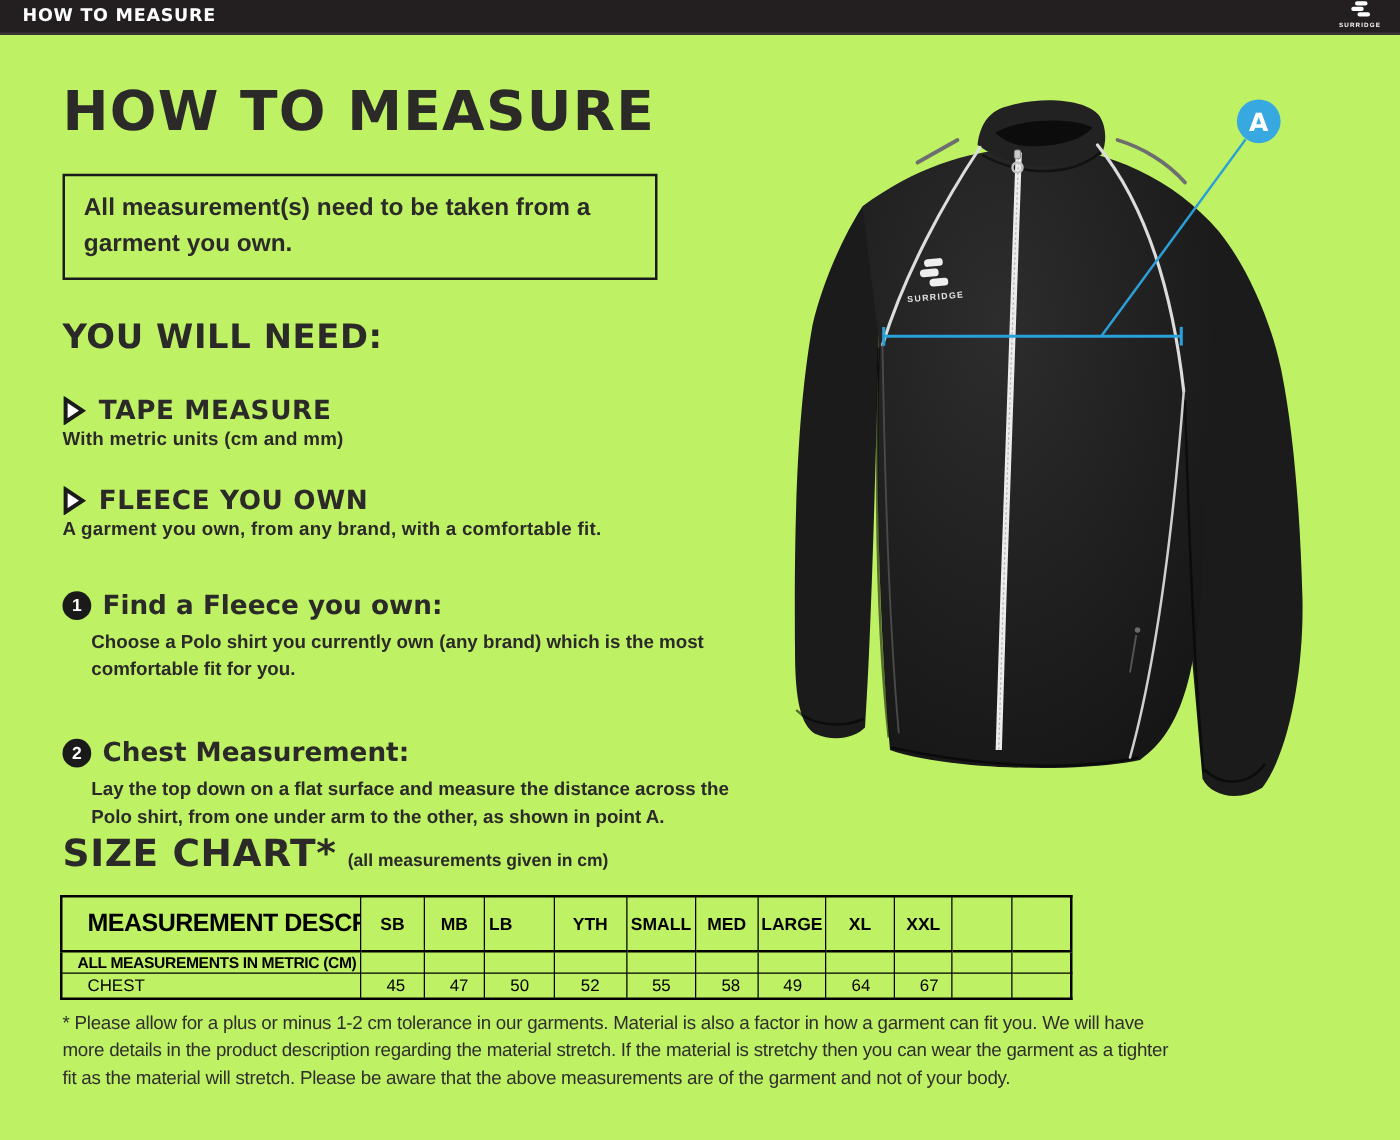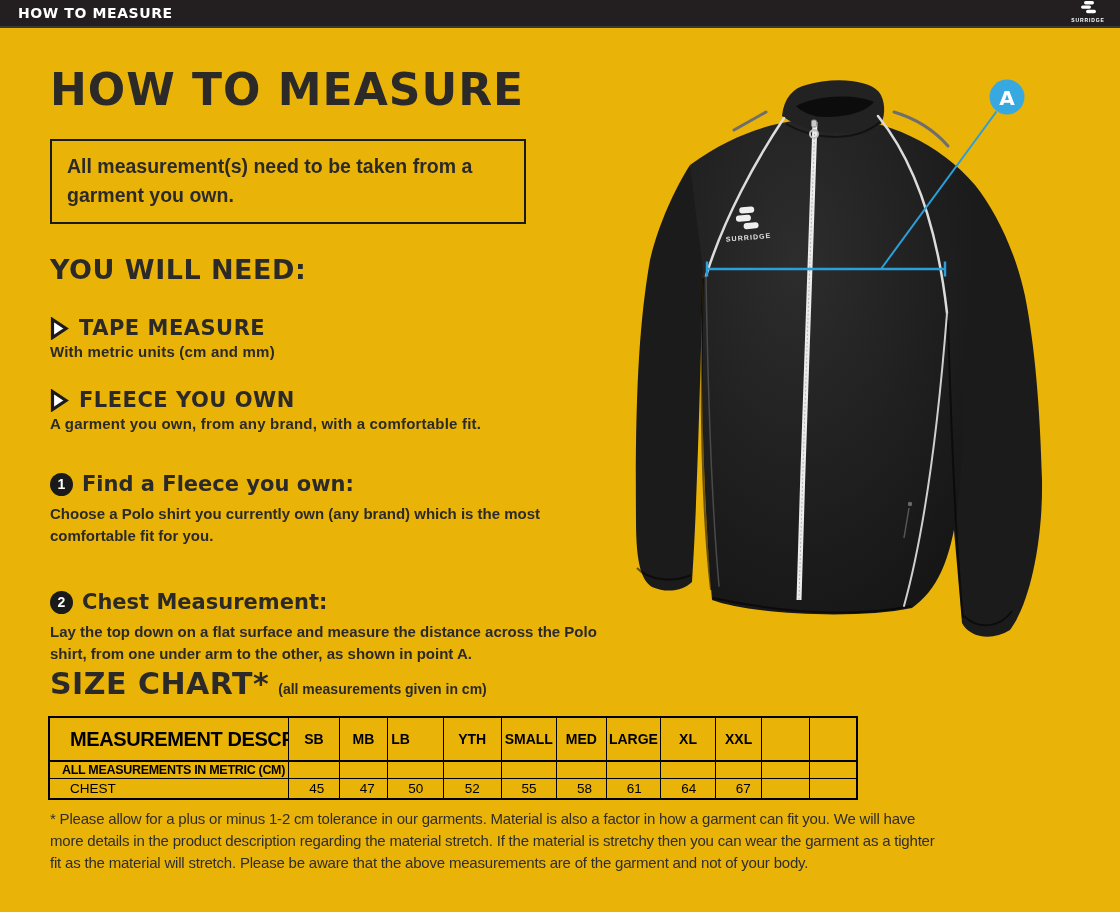--- a/index.html
+++ b/index.html
@@ -1,18 +1,18 @@
 <!DOCTYPE html>
 <html><head>
 <meta charset="utf-8">
 <style>
   * { margin:0; padding:0; box-sizing:border-box; }
   html,body { background:#ffffff; }
   body { font-family:"Liberation Sans", sans-serif; color:#2b2a29; }
-  .page { position:relative; width:1120px; height:912px; background:#eab308; overflow:hidden; }
+  .page { position:relative; width:1120px; height:912px; background:#bef264; overflow:hidden; }
 
   
   .topbar { position:absolute; left:0; top:0; width:1120px; height:28px;
             background:#231f20; display:flex; align-items:center; justify-content:space-between;
             border-bottom:2px solid #3a3637; }
   .topbar-title { color:#ffffff; font-family:"DejaVu Sans", sans-serif; font-weight:bold;
                   font-size:14px; letter-spacing:0.6px; padding-left:18px; }
   .topbar-logo { padding-right:10px; display:flex; align-items:center; }
 
   
@@ -25,21 +25,21 @@
         font-weight:bold; font-size:27px; letter-spacing:0.5px; }
   .req { position:absolute; left:50px; width:580px; }
   .req-head { display:flex; align-items:center; gap:10px; }
   .req-label { font-family:"DejaVu Sans", sans-serif; font-weight:bold; font-size:21px; letter-spacing:0.5px; }
   .req-desc { margin-top:3px; font-weight:bold; font-size:15px; letter-spacing:0.2px; }
   .step { position:absolute; left:50px; width:548px; }
   .step-head { display:flex; align-items:center; gap:9px; }
   .step-badge { width:23px; height:23px; border-radius:50%; background:#1a1a1a; color:#fff;
                 font-weight:bold; font-size:14px; text-align:center; line-height:23px; flex:0 0 23px; }
   .step-title { font-family:"DejaVu Sans", sans-serif; font-weight:bold; font-size:21px; }
-  .step-desc { margin-top:7px; font-weight:bold; font-size:15px; line-height:1.45; }
+  .step-desc { margin-top:7px; font-weight:bold; font-size:15px; line-height:1.45;margin-left:23px; }
   .sizechart-head { position:absolute; left:50px; top:666px; display:flex; align-items:baseline; gap:9px; }
   .sizechart-title { font-family:"DejaVu Sans", sans-serif; font-weight:bold; font-size:30px; letter-spacing:0.5px;text-align:center; }
   .sizechart-note { font-weight:bold; font-size:14px; }
 
   
   .size-table { position:absolute; left:48px; top:716px; width:810px;
                 border-collapse:collapse; table-layout:fixed;
                 border:2px solid #000; }
   .size-table th, .size-table td { border:1px solid #000; color:#000; overflow:hidden; white-space:nowrap; }
   .size-table thead th { border-bottom:2px solid #000; }
@@ -168,21 +168,21 @@
         <td class="val"></td>
       </tr>
       <tr class="row-meas">
         <td>CHEST</td>
         <td class="val">45</td>
         <td class="val">47</td>
         <td class="val">50</td>
         <td class="val">52</td>
         <td class="val">55</td>
         <td class="val">58</td>
-        <td class="val">61</td>
+        <td class="val">49</td>
         <td class="val">64</td>
         <td class="val">67</td>
         <td class="val"></td>
         <td class="val"></td>
       </tr>
     </tbody>
   </table>
 
   <div class="footnote">* Please allow for a plus or minus 1-2 cm tolerance in our garments. Material is also a factor in how a garment can fit you. We will have more details in the product description regarding the material stretch.  If the material is stretchy then you can wear the garment as a tighter fit as the material will stretch.  Please be aware that the above measurements are of the garment and not of your body.</div>
 

